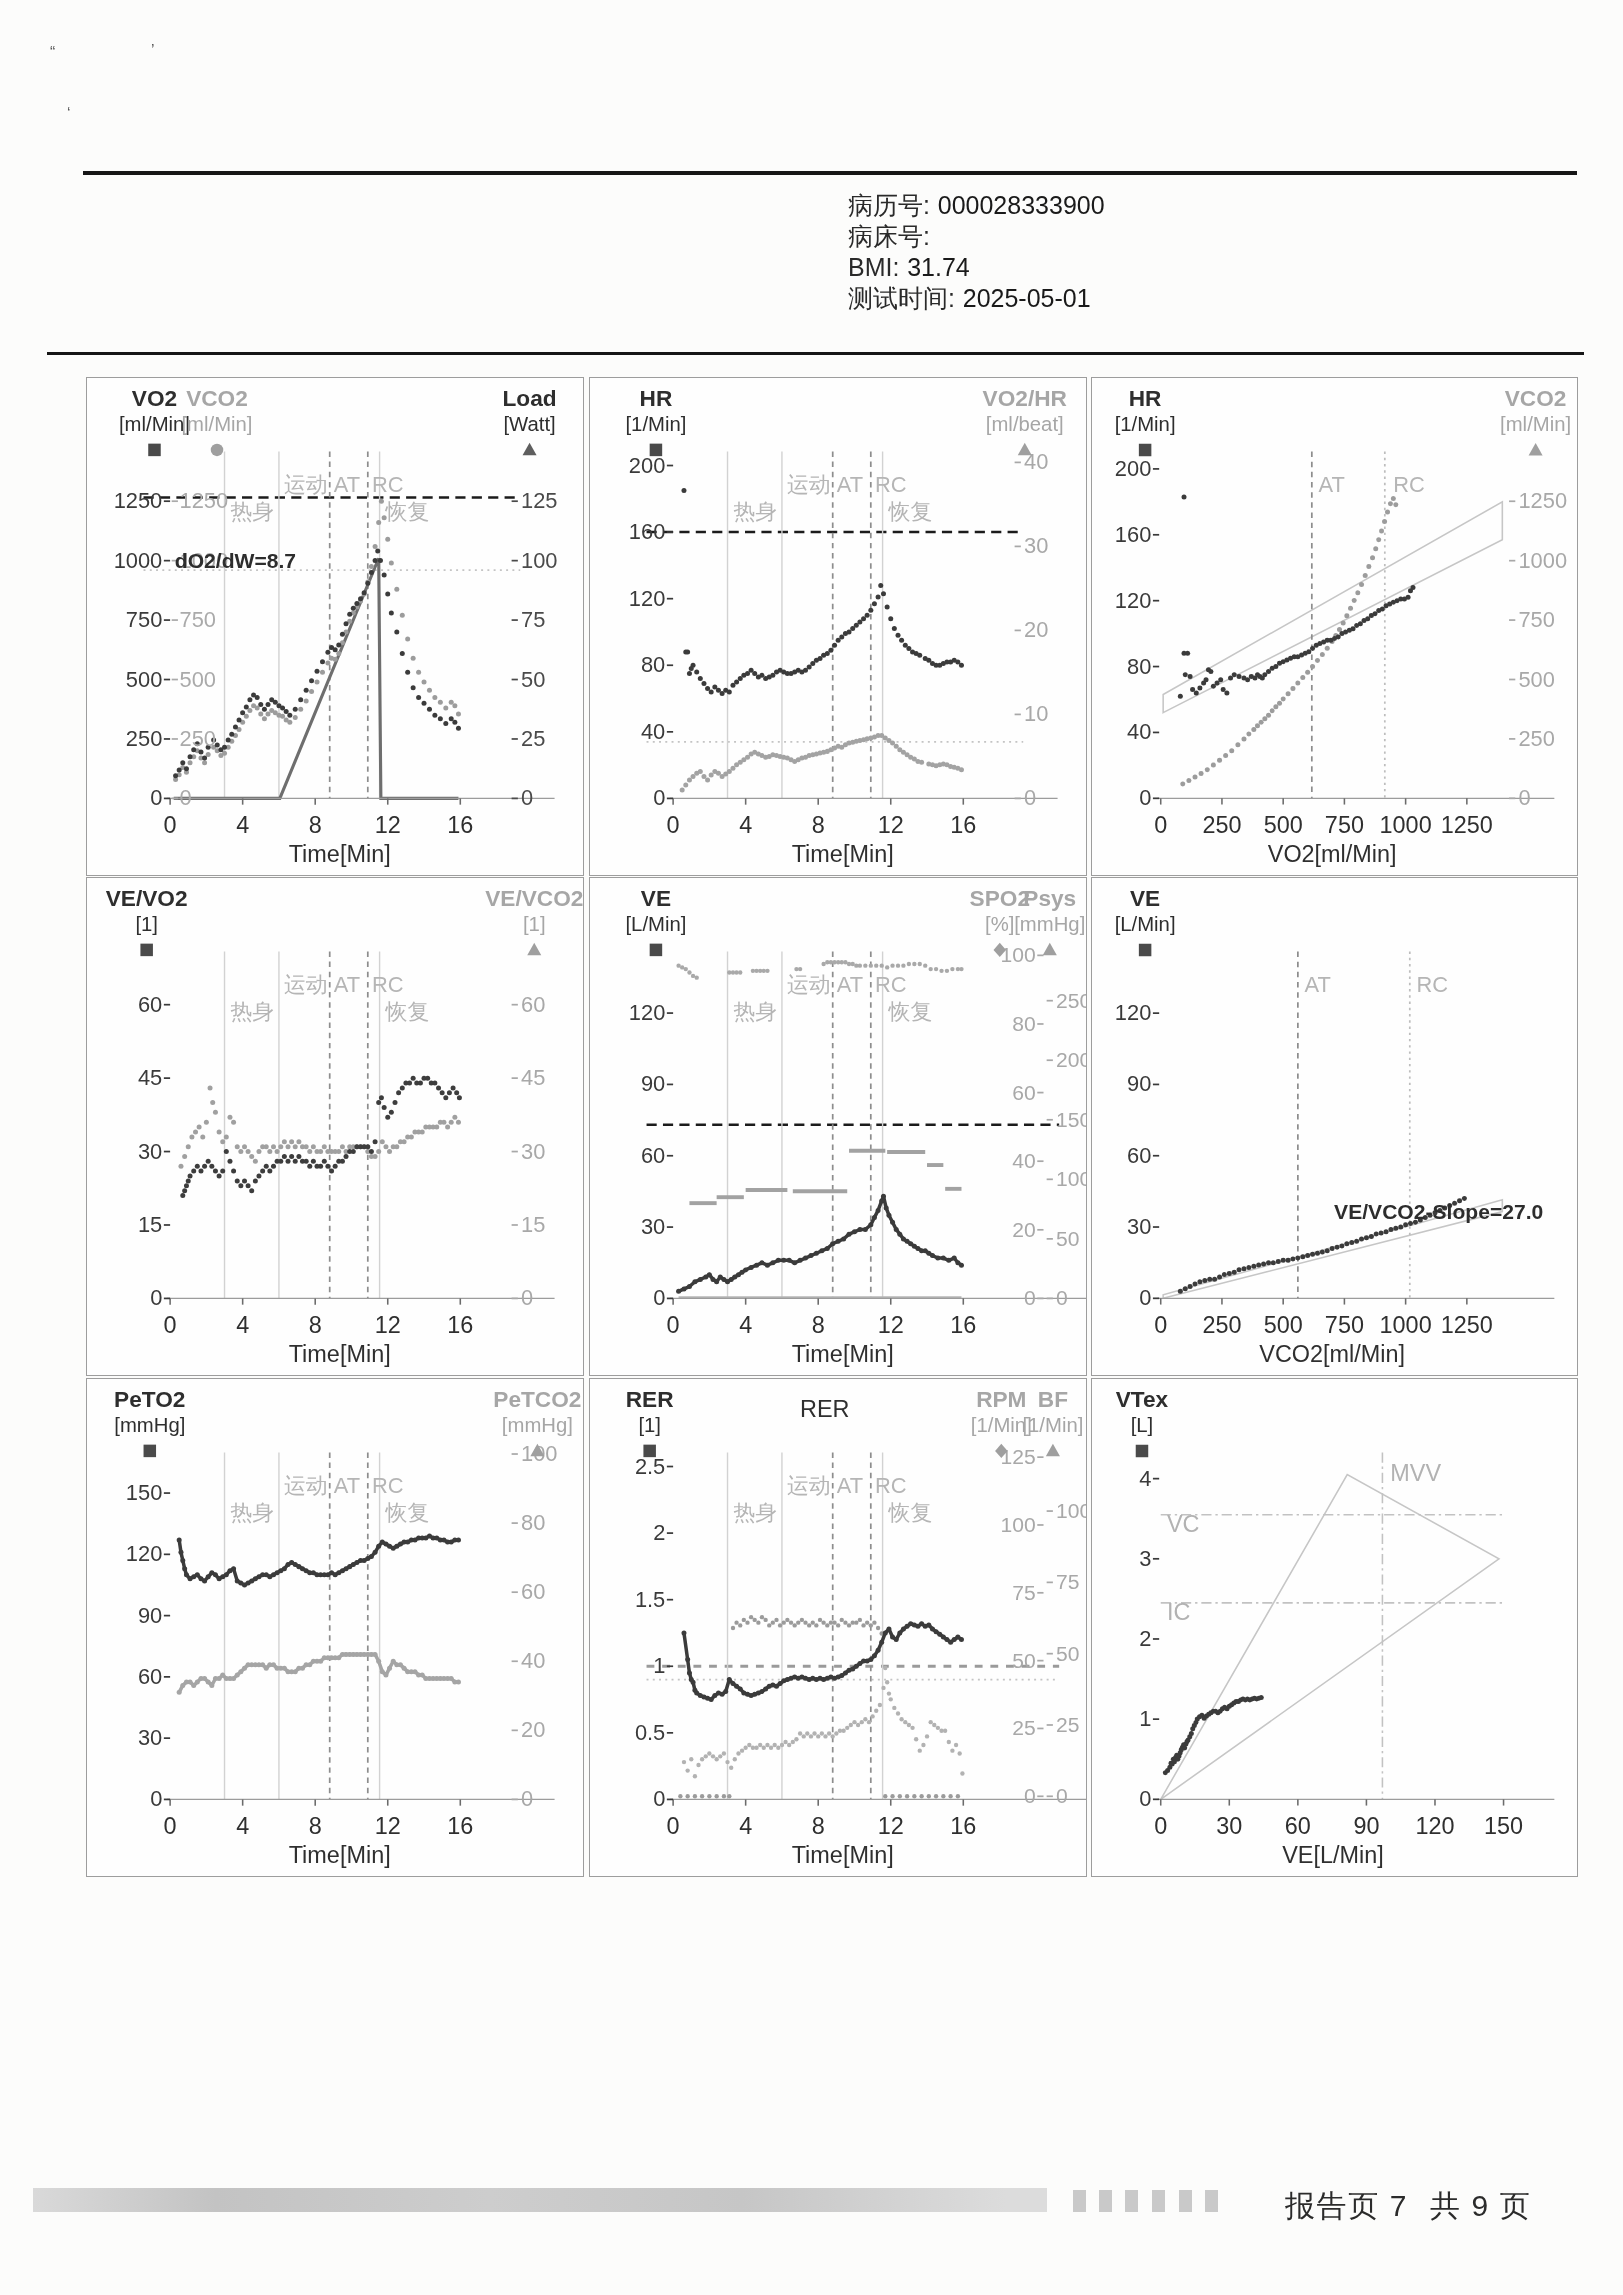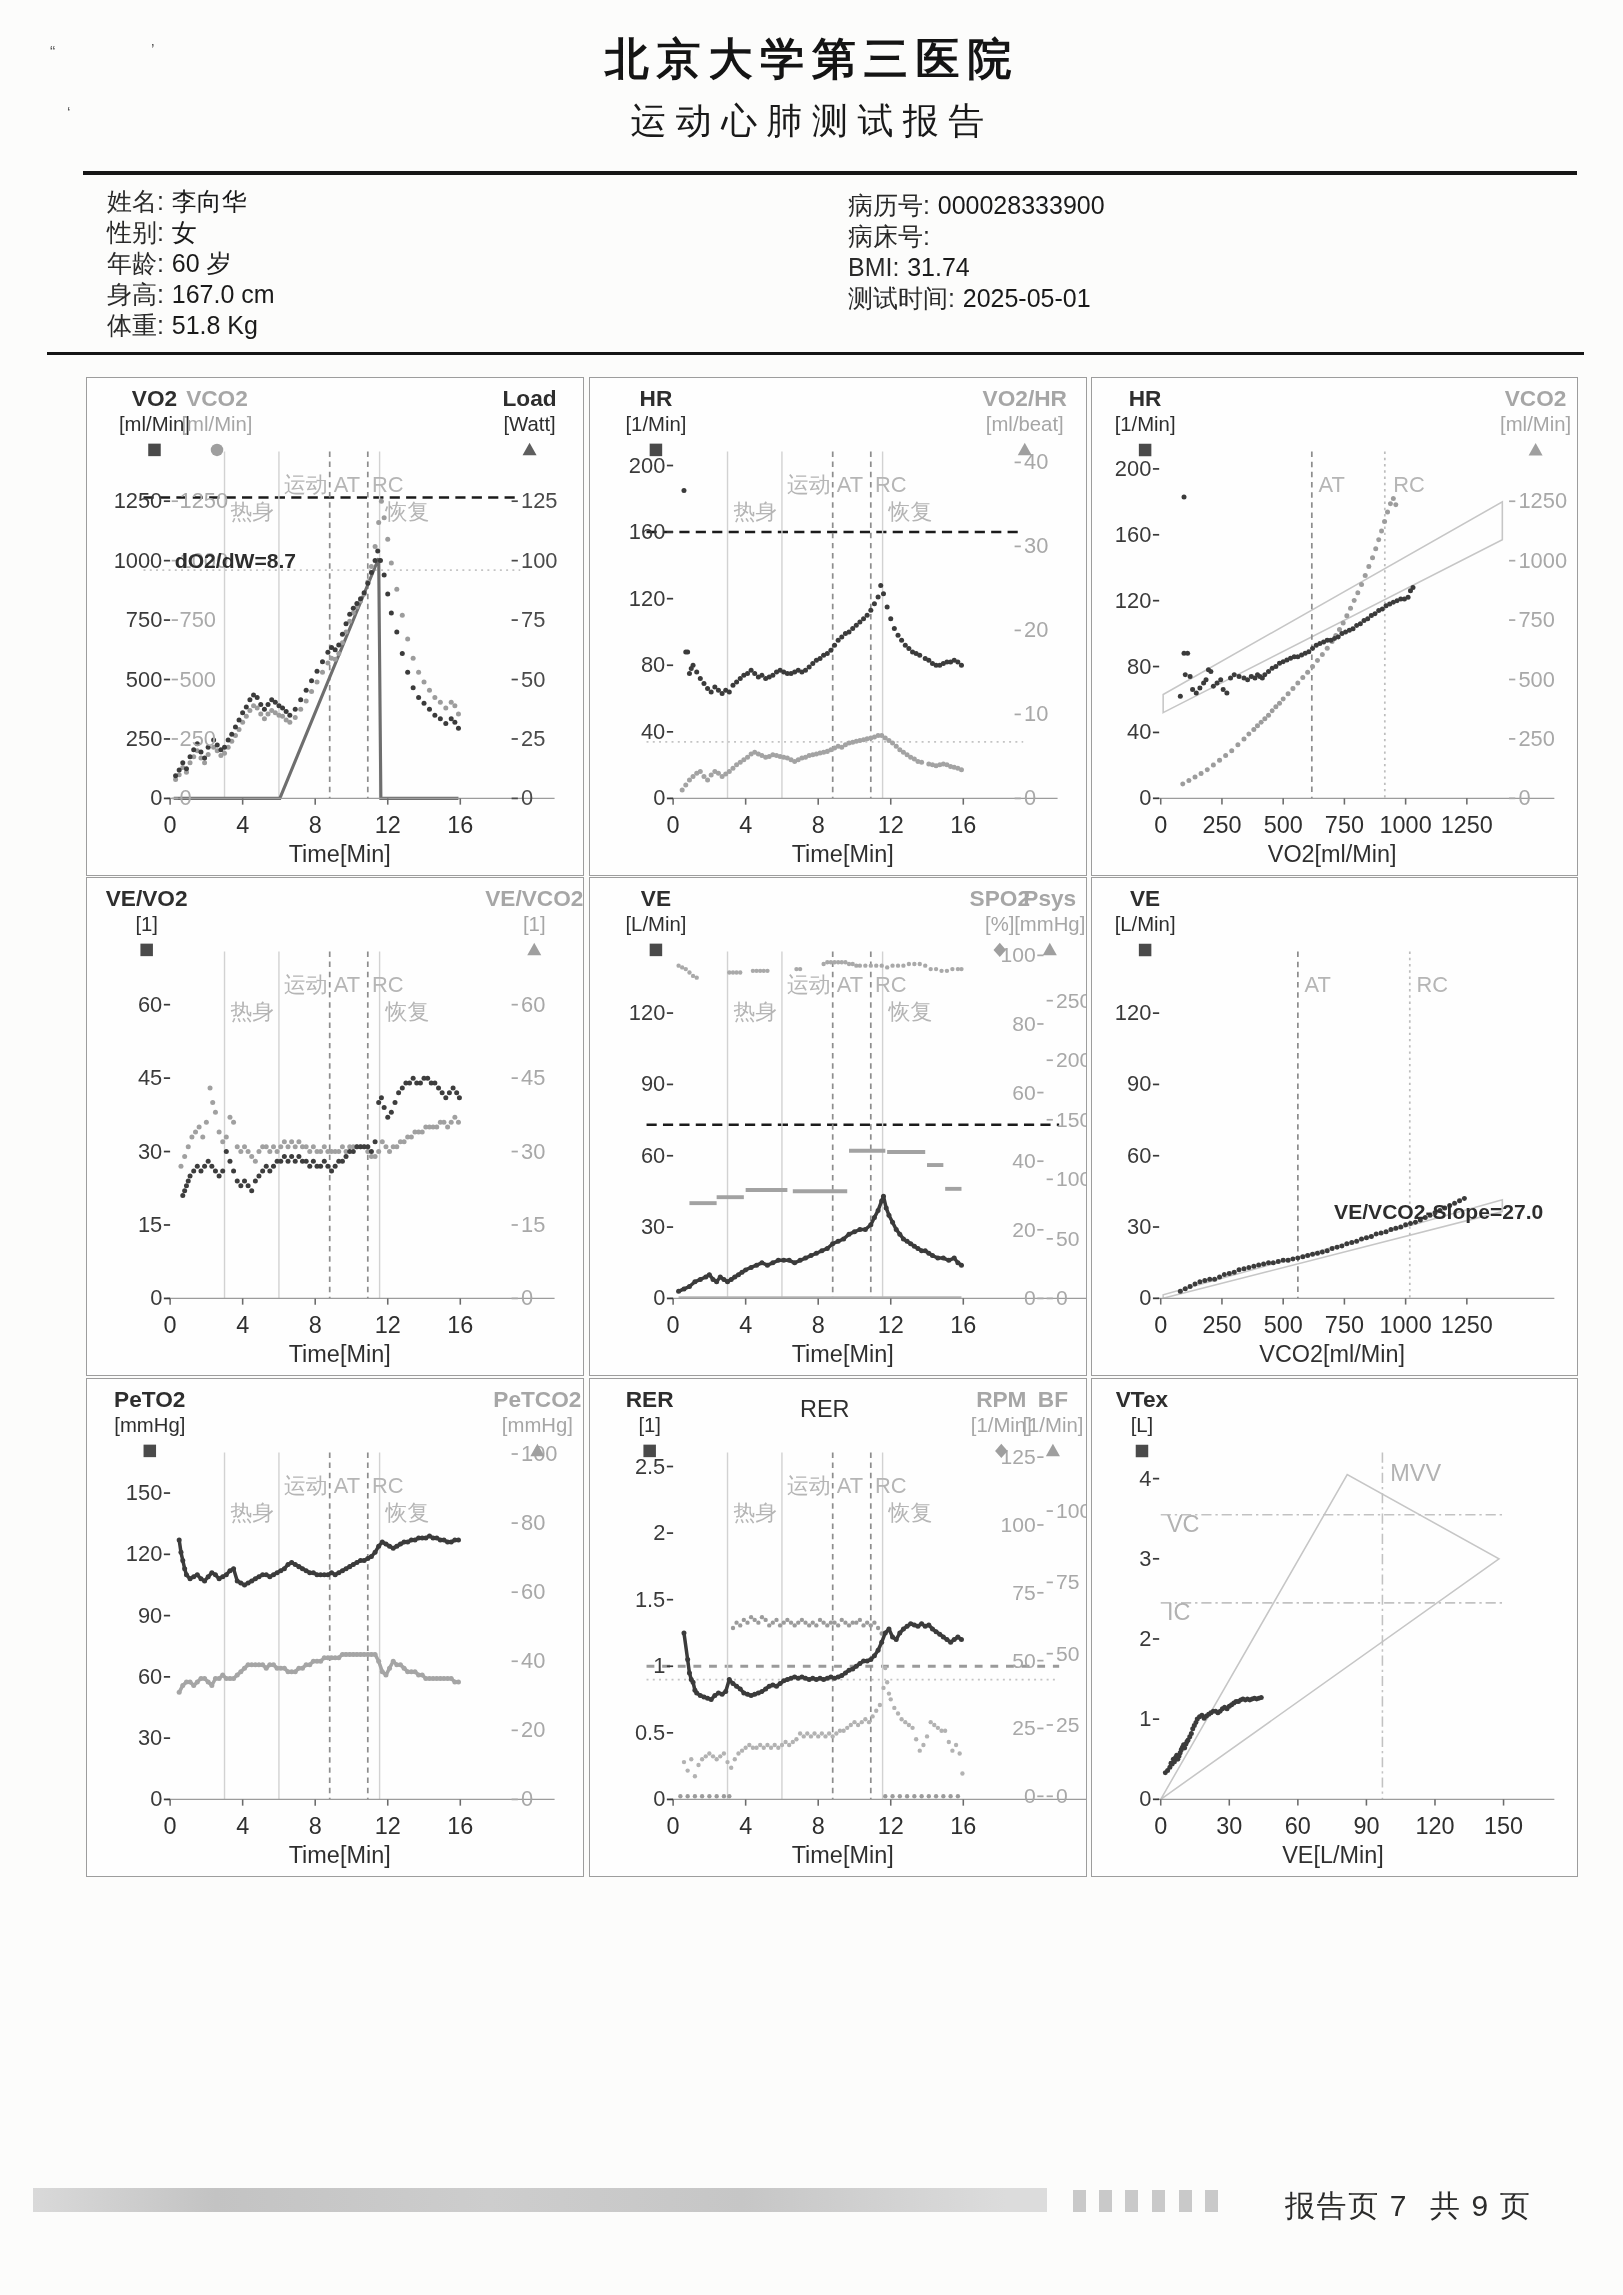--- a/index.html
+++ b/index.html
@@ -29,33 +29,22 @@
   .speck{position:absolute;color:#555;font-size:15.7px;}
 </style>
 </head>
 <body>
 
 <div class="page">
   <div class="speck" style="left:50px;top:44px;">“</div>
   <div class="speck" style="left:151px;top:42px;">’</div>
   <div class="speck" style="left:67px;top:105px;">‘</div>
 
-  <div class="titles">
-    <h1>北京大学第三医院</h1>
-    <h2>运动心肺测试报告</h2>
-  </div>
   <div class="rule rule1"></div>
 
-  <div class="pinfo left-col">
-    <div class="row"><span class="lab">姓名:</span><span class="val">李向华</span></div>
-    <div class="row"><span class="lab">性别:</span><span class="val">女</span></div>
-    <div class="row"><span class="lab">年龄:</span><span class="val">60 岁</span></div>
-    <div class="row"><span class="lab">身高:</span><span class="val">167.0 cm</span></div>
-    <div class="row"><span class="lab">体重:</span><span class="val">51.8 Kg</span></div>
-  </div>
   <div class="pinfo right-col">
     <div class="row"><span class="lab">病历号:</span><span class="val">000028333900</span></div>
     <div class="row"><span class="lab">病床号:</span><span class="val"></span></div>
     <div class="row"><span class="lab">BMI:</span><span class="val">31.74</span></div>
     <div class="row"><span class="lab">测试时间:</span><span class="val">2025-05-01</span></div>
   </div>
   <div class="rule rule2"></div>
 
   <div id="charts">
       <div class="panel" style="left: 86px; top: 377px; width: 498px; height: 499px;">

